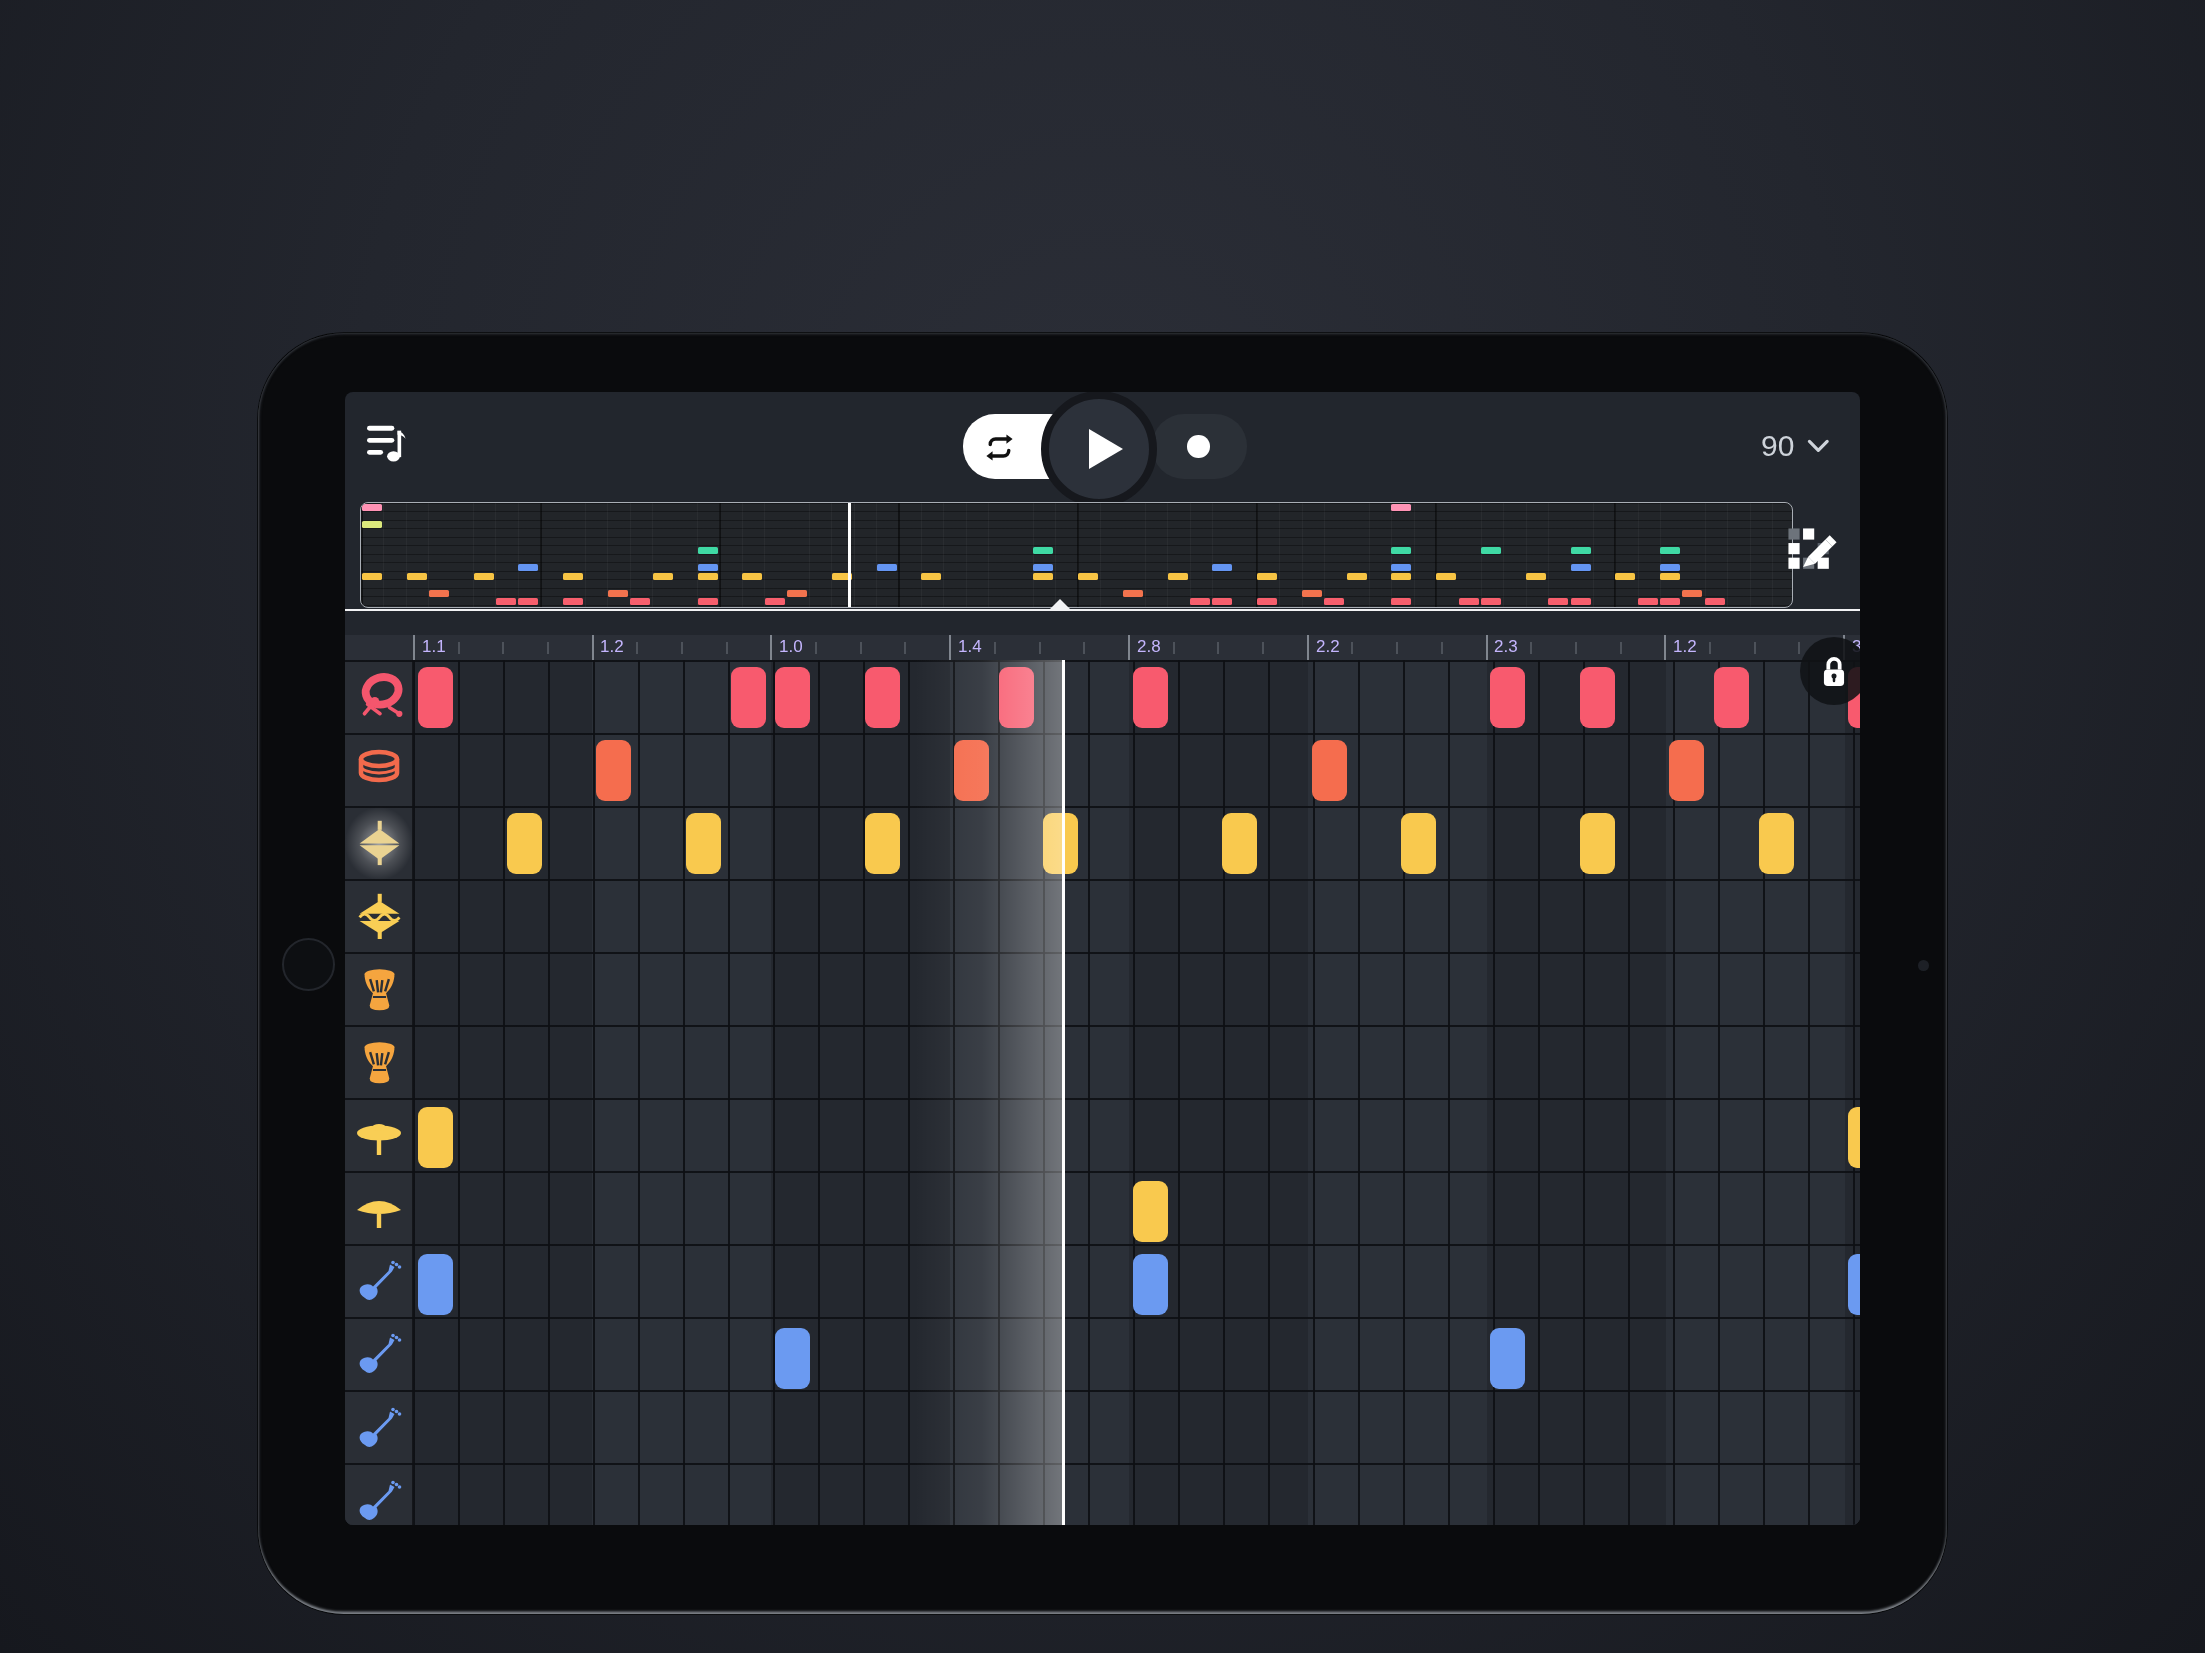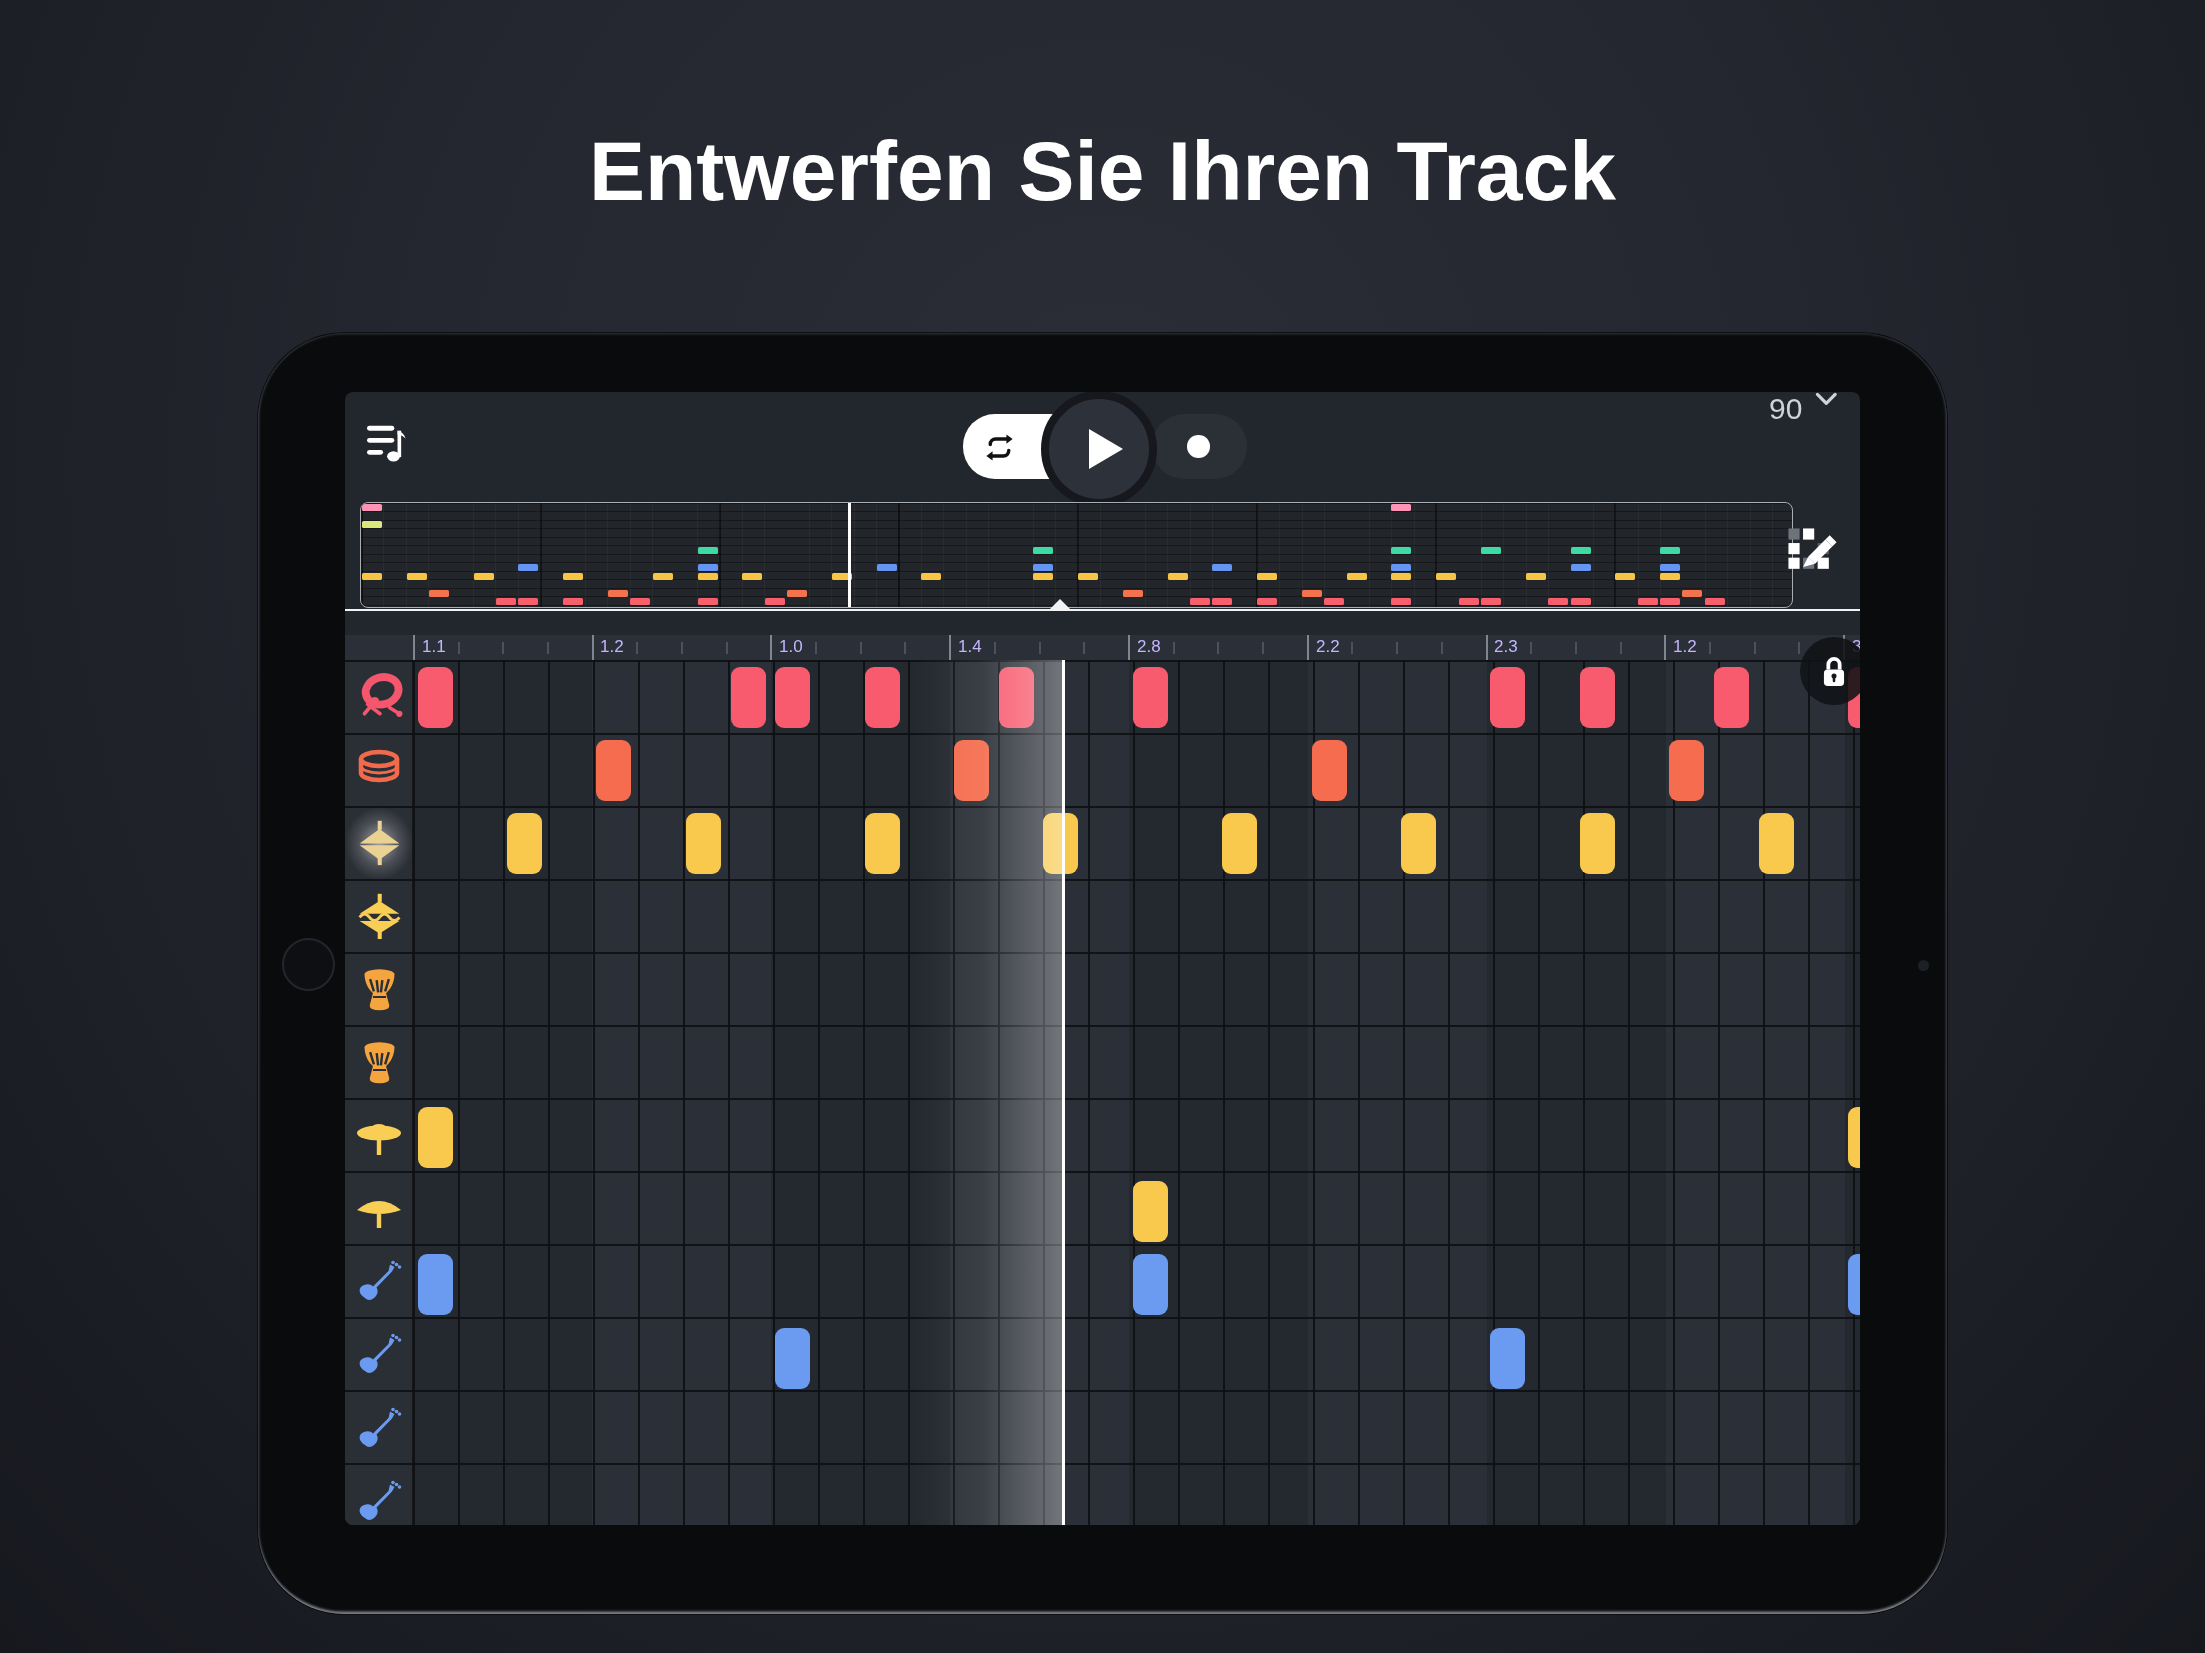--- a/index.html
+++ b/index.html
@@ -23,21 +23,21 @@
   .playlist-btn{position:absolute;left:22px;top:32px;width:45px;height:39px;cursor:pointer;}
   .transport{position:absolute;left:0;top:0;width:100%;height:108px;}
   .loop-pill{position:absolute;left:618px;top:22px;width:119px;height:65px;border-radius:32px;background:#ffffff;}
   .loop-pill svg{position:absolute;left:18px;top:14.5px;}
   .record-pill{position:absolute;left:807px;top:22px;width:95px;height:65px;border-radius:32px;background:#2b3037;}
   .rec-dot{position:absolute;left:35px;top:21px;width:22.6px;height:22.6px;border-radius:50%;background:#ffffff;}
   .play-btn{position:absolute;left:696px;top:-0.8px;width:116px;height:116px;border-radius:50%;
     background:#2c313a;border:8px solid #16181d;box-sizing:border-box;}
   .play-tri{position:absolute;left:40px;top:30px;width:0;height:0;border-left:34px solid #ffffff;
     border-top:20px solid transparent;border-bottom:20px solid transparent;}
-  .tempo{position:absolute;right:22px;top:0;height:108px;display:flex;gap:13px;
+  .tempo{position:absolute;right:30px;top:0;height:108px;display:flex;align-items:center;gap:13px;
     color:#ced3da;font-size:30px;cursor:pointer;}
   
   .minimap{position:absolute;left:15.3px;top:110px;width:1433px;height:106px;border:1.6px solid #a9aeb5;
     border-radius:8px;box-sizing:border-box;background:#222529;overflow:hidden;}
   .mm-inner{position:absolute;left:0;top:0;width:100%;height:100%;
     background:
       repeating-linear-gradient(90deg, rgba(0,0,0,.5) 0 1.6px, transparent 1.6px 179px),
       repeating-linear-gradient(90deg, rgba(255,255,255,.035) 0 0.8px, transparent 0.8px 22.4px),
       repeating-linear-gradient(180deg, rgba(0,0,0,.35) 0 0.8px, transparent 0.8px 8.5px);}
   .mm-mark{position:absolute;width:20px;height:6.5px;border-radius:1.6px;}
@@ -67,21 +67,20 @@
   .glow{position:absolute;left:570px;top:0;width:149px;height:100%;pointer-events:none;
     background:linear-gradient(90deg, rgba(255,255,255,0) 0%, rgba(255,255,255,.07) 45%, rgba(255,255,255,.34) 100%);}
   .playhead{position:absolute;left:717px;top:0;width:3.2px;height:100%;background:#ffffff;}
   .lock-btn{position:absolute;left:1455px;top:245px;width:68px;height:68px;border-radius:50%;
     background:rgba(16,18,22,.88);cursor:pointer;display:flex;align-items:center;justify-content:center;z-index:5;}
 </style>
 </head>
 <body>
 
 <div class="stage">
-  <div class="title">Entwerfen Sie Ihren Track</div>
 
   <div class="device">
     <div class="home-button"></div>
     <div class="camera"></div>
 
     <div class="screen">
 
       <div class="transport">
         <div class="playlist-btn">
           <svg width="45" height="39" viewBox="0 0 56 48">

